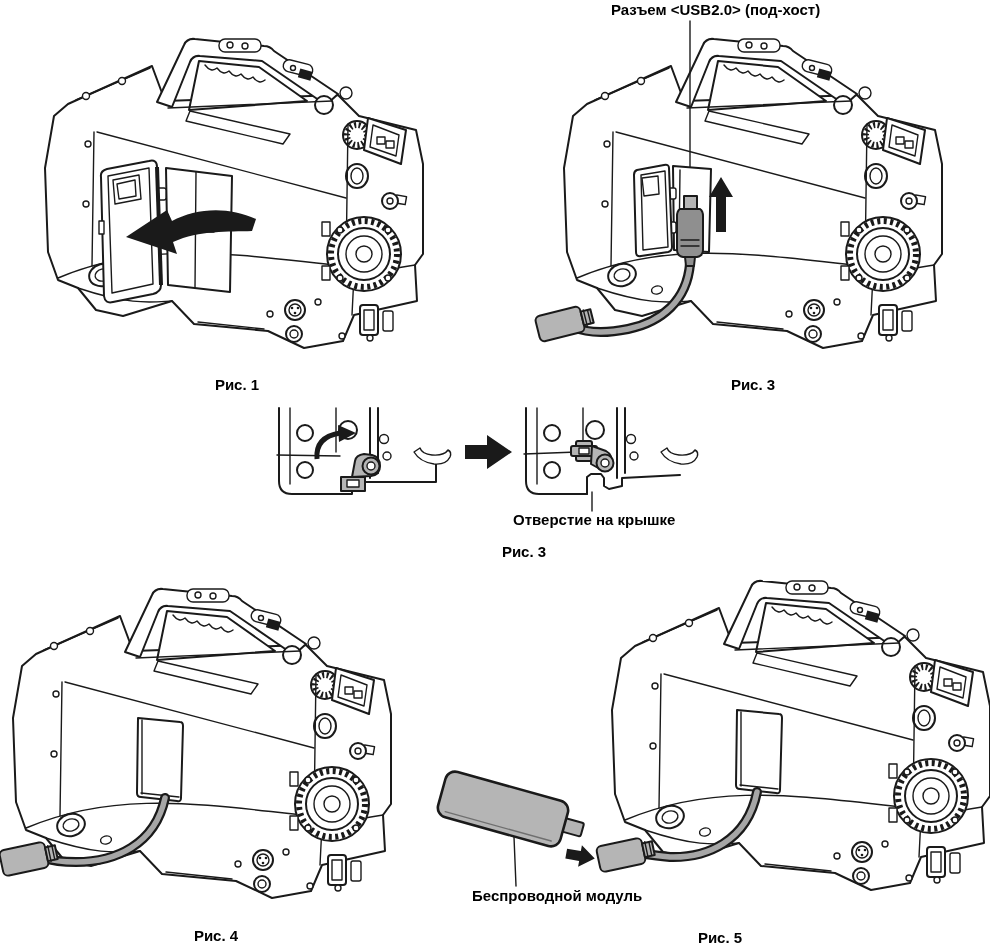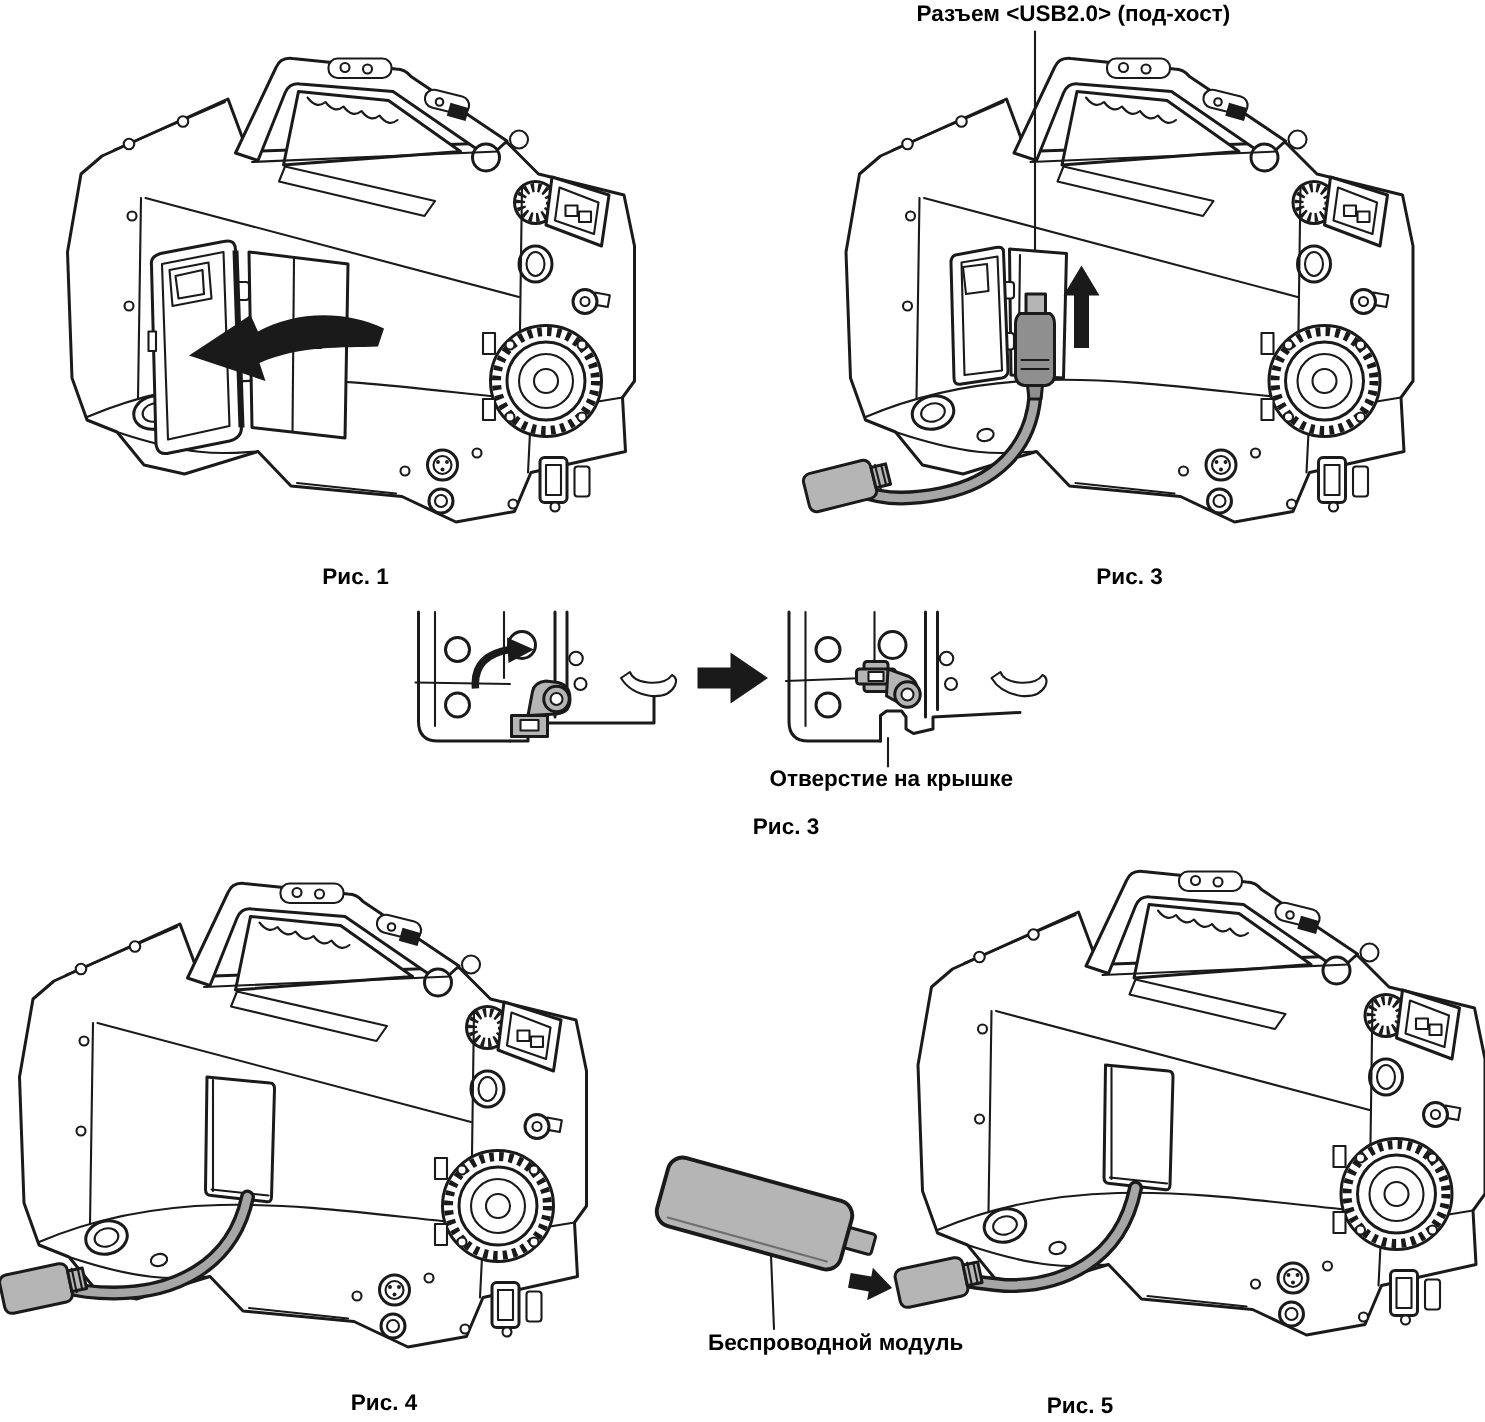--- a/index.html
+++ b/index.html
@@ -272,15 +272,15 @@
 <div class="lbl ctr" style="left:237px;top:377px;text-align:center;">Рис. 1</div>
 
 <div class="lbl ctr" style="left:753px;top:377px;">Рис. 3</div>
 
 <div class="lbl" style="left:513px;top:512px;">Отверстие на крышке</div>
 
 <div class="lbl ctr" style="left:480px;top:544px;margin-left:44px;">Рис. 3</div>
 
 <div class="lbl" style="left:437px;top:888px;margin-left:35px;">Беспроводной модуль</div>
 
-<div class="lbl ctr" style="left:216px;top:928px;margin-left:40px;">Рис. 4</div>
+<div class="lbl ctr" style="left:216px;top:928px;">Рис. 4</div>
 
 <div class="lbl ctr" style="left:720px;top:930px;">Рис. 5</div>
 
 </body></html>

